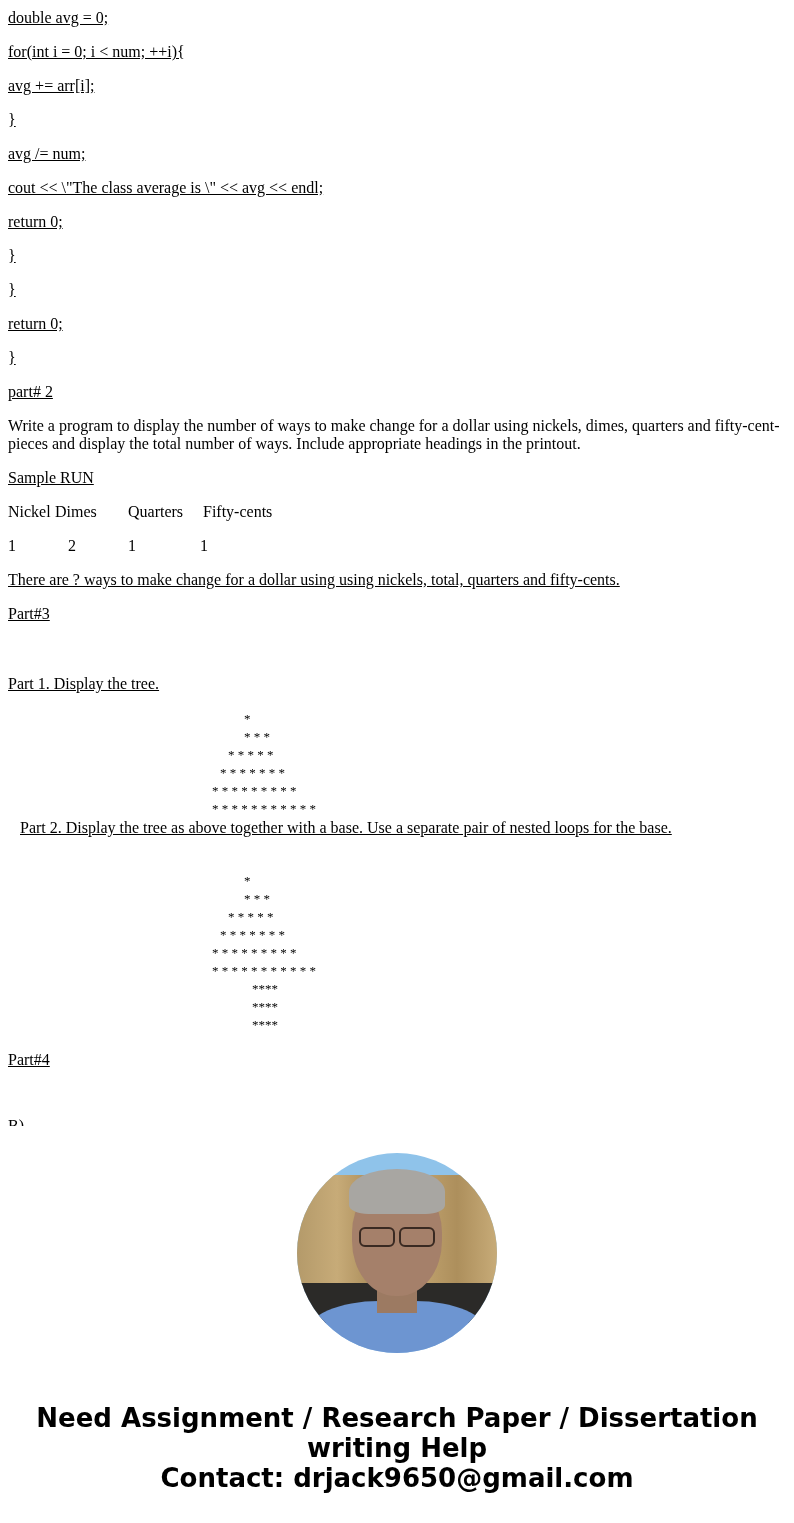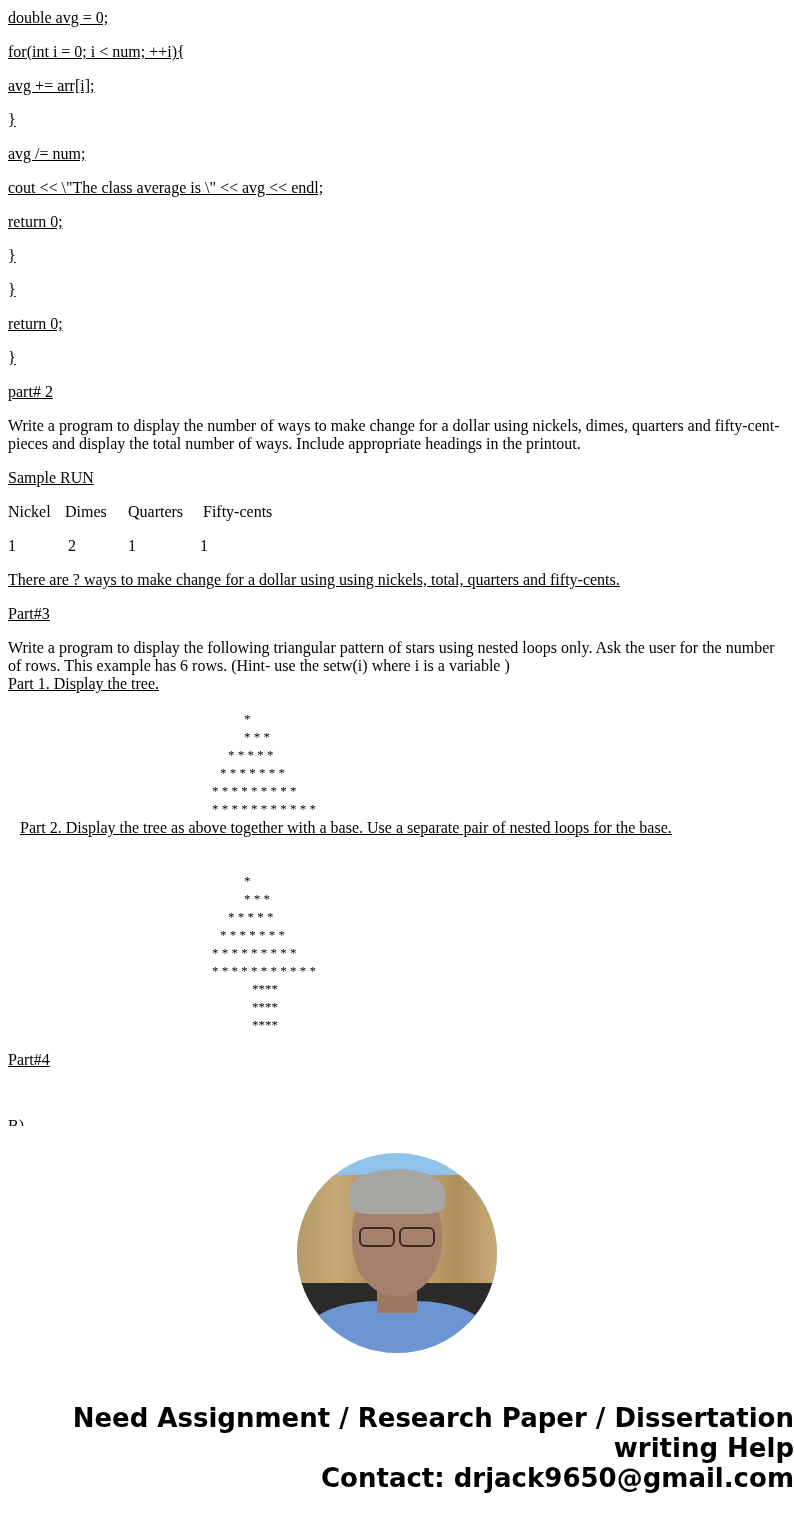--- a/index.html
+++ b/index.html
@@ -79,21 +79,21 @@
       position: absolute; left: 62px; top: 74px; width: 76px; height: 18px;
     }
     .av-glasses span {
       position: absolute; top: 0; width: 32px; height: 16px;
       border: 2px solid #3a2a22; border-radius: 6px;
     }
     .promo {
       position: absolute;
       left: 0; top: 1403px;
       width: 794px;
-      text-align: right;
+      text-align: center;
       font-family: "DejaVu Sans", sans-serif;
       font-weight: bold;
       font-size: 26px;
       line-height: 30px;
       color: #000;
     }
   </style>
 </head>
 <body>
 
@@ -110,33 +110,32 @@
   <div class="line" style="top:281px">}</div>
   <div class="line" style="top:315px">return 0;</div>
   <div class="line" style="top:349px">}</div>
 
   <div class="line" style="top:383px">part# 2</div>
   <div class="para" style="top:417px">Write a program to display the number of ways to make change for a dollar using nickels, dimes, quarters and fifty-cent-pieces and display the total number of ways. Include appropriate headings in the printout.</div>
   <div class="line" style="top:469px">Sample RUN</div>
 
   <div>
     <div class="cell" style="left:8px;top:503px">Nickel</div>
-    <div class="cell" style="left:65px;top:503px">Dimes</div>
+    <div class="cell" style="left:55px;top:503px">Dimes</div>
     <div class="cell" style="left:128px;top:503px">Quarters</div>
     <div class="cell" style="left:203px;top:503px">Fifty-cents</div>
     <div class="cell" style="left:8px;top:537px">1</div>
     <div class="cell" style="left:68px;top:537px">2</div>
     <div class="cell" style="left:128px;top:537px">1</div>
     <div class="cell" style="left:200px;top:537px">1</div>
   </div>
 
   <div class="line" style="top:571px">There are ? ways to make change for a dollar using using nickels, total, quarters and fifty-cents.</div>
 
   <div class="line" style="top:605px">Part#3</div>
-  <div class="para" style="top:639px">Write a program to display the following triangular pattern of stars using nested loops only. Ask the user for the number of rows. This example has 6 rows. (Hint- use the setw(i) where i is a variable )</div>
   <div class="line" style="top:675px">Part 1. Display the tree.</div>
 
   <div>
     <div class="star-row" style="left:244px;top:710px">*</div>
     <div class="star-row" style="left:244px;top:728px">* * *</div>
     <div class="star-row" style="left:228px;top:746px">* * * * *</div>
     <div class="star-row" style="left:220px;top:764px">* * * * * * *</div>
     <div class="star-row" style="left:212px;top:782px">* * * * * * * * *</div>
     <div class="star-row" style="left:212px;top:800px">* * * * * * * * * * *</div>
   </div>

